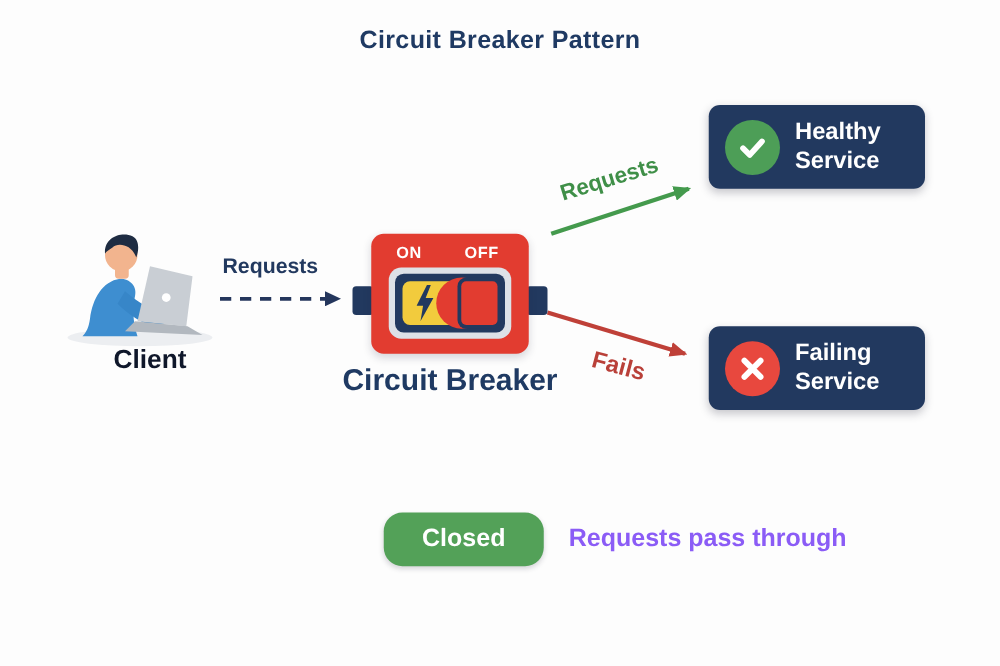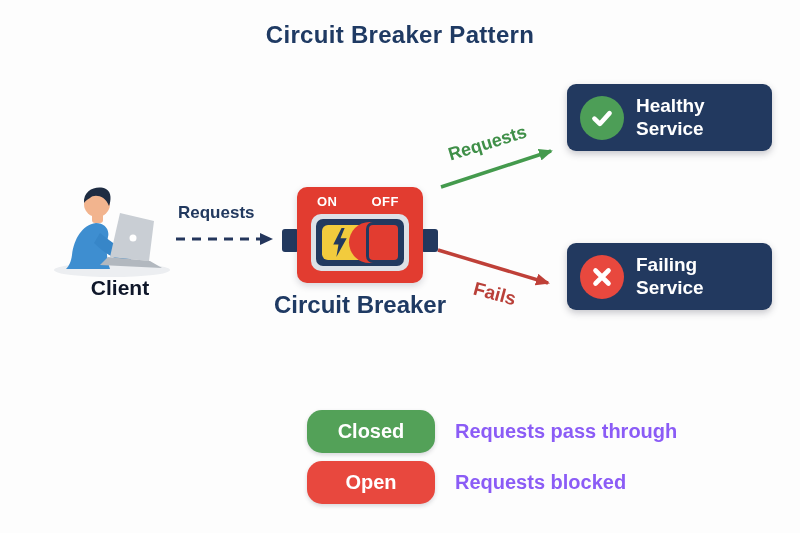--- a/index.html
+++ b/index.html
@@ -9,21 +9,21 @@
     background: #fdfdfd;
     font-family: "Liberation Sans", "DejaVu Sans", sans-serif;
     position: relative; overflow: hidden;
     color: #21395e;
   }
   .stage { position: absolute; inset: 0; }
 
   .title {
     position: absolute; top: 21px; left: 0; width: 100%;
     text-align: center; margin: 0;
-    font-size: 24px; font-weight: bold; color: #1f3a63; letter-spacing: 0.3px;
+    font-size: 20px; font-weight: bold; color: #1f3a63; letter-spacing: 0.3px;
   }
 
   .arrows { position: absolute; left: 0; top: 0; pointer-events: none; }
 
   .flow-label { position: absolute; font-weight: bold; white-space: nowrap; }
   .request-label { left: 178px; top: 203px; font-size: 17px; color: #22395f; }
   .success-label { left: 447px; top: 133px; font-size: 18px; color: #3f8f48; transform: rotate(-17deg); }
   .fail-label    { left: 473px; top: 283px; font-size: 19px; color: #b94039; transform: rotate(15deg); }
 
   .client-art { position: absolute; left: 48px; top: 181px; }
@@ -68,27 +68,27 @@
     position: absolute; left: 53px; top: 6px; width: 29px; height: 35px;
     background: #e23c30; border-radius: 4px; box-shadow: 0 0 0 3px #22395f;
   }
   .bolt { position: absolute; left: 17px; top: 9px; }
   .breaker-label {
     position: absolute; left: 270px; top: 291px; width: 180px;
     text-align: center; font-size: 24px; font-weight: bold; color: #1f3a63;
   }
 
   .service {
-    position: absolute; left: 567px; width: 205px; height: 67px;
+    position: absolute; left: 567px; width: 173px; height: 67px;
     background: #22395f; border-radius: 9px;
     box-shadow: 0 3px 7px rgba(40,40,60,0.25);
     display: flex; align-items: center; padding-left: 13px;
   }
   .service.healthy { top: 84px; }
-  .service.failing { top: 243px; }
+  .service.failing { top: 261px; }
   .badge {
     width: 44px; height: 44px; border-radius: 50%; flex: none;
     display: flex; align-items: center; justify-content: center;
   }
   .badge.green { background: #4d9e57; }
   .badge.red   { background: #e8483e; }
   .service-label {
     color: #fff; font-size: 19px; font-weight: bold;
     line-height: 1.18; margin-left: 12px; width: 94px;
   }
@@ -182,18 +182,14 @@
         <path d="M5.5 5.5 L18.5 18.5 M18.5 5.5 L5.5 18.5" fill="none" stroke="#ffffff" stroke-width="4.6" stroke-linecap="round"></path>
       </svg>
     </div>
     <div class="service-label">Failing Service</div>
   </div>
 
   <div class="legend-row r1">
     <div class="pill closed">Closed</div>
     <div class="legend-desc">Requests pass through</div>
   </div>
-  <div class="legend-row r2">
-    <div class="pill open">Open</div>
-    <div class="legend-desc">Requests blocked</div>
-  </div>
 
 </div>
 
 </body></html>

